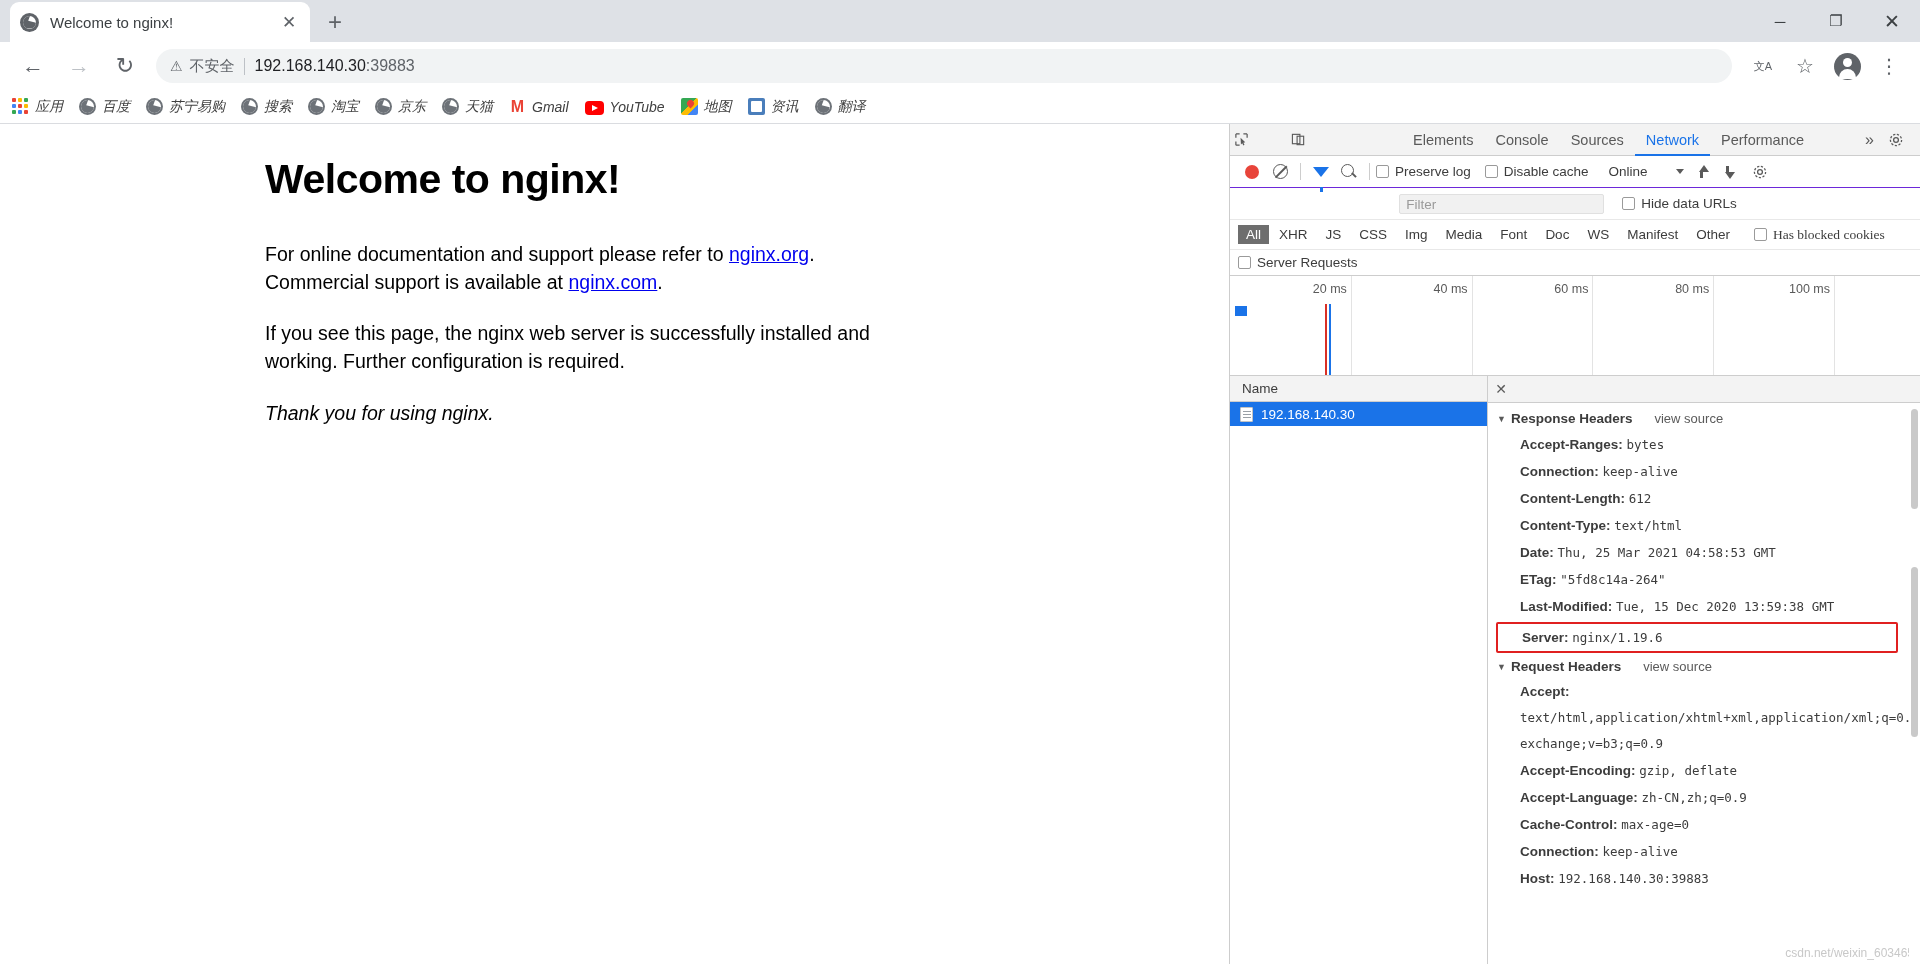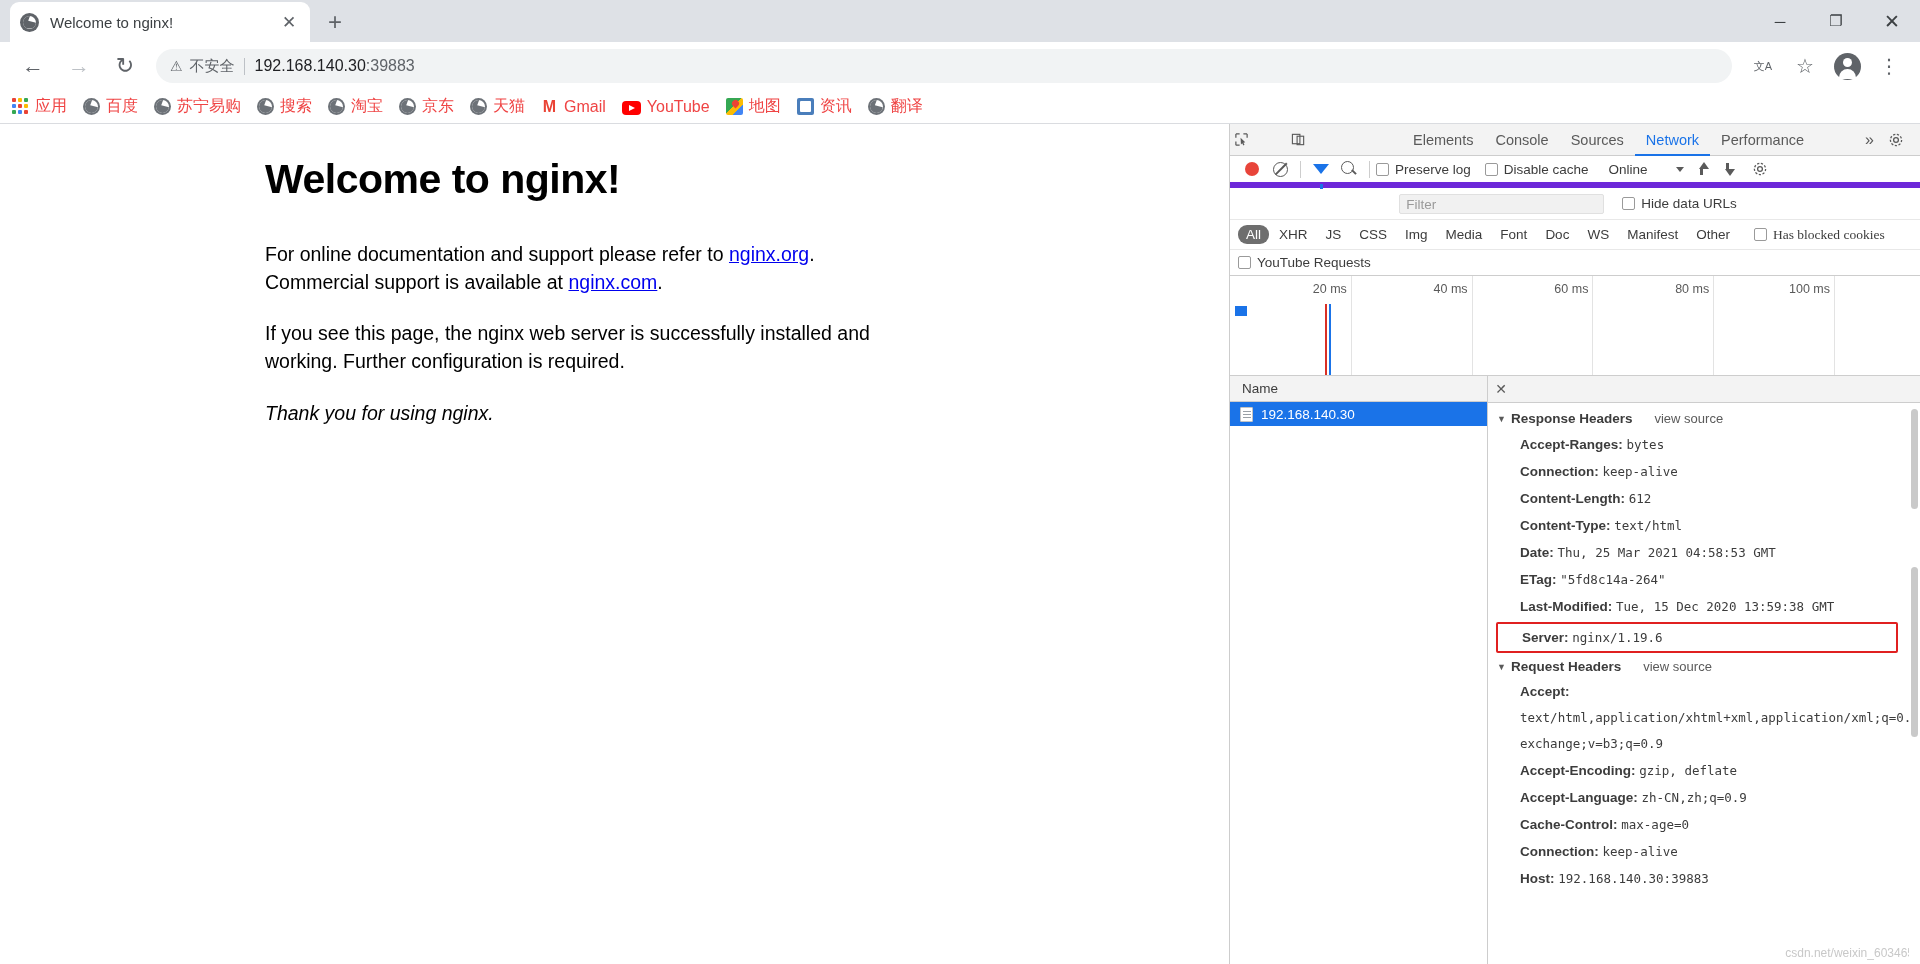--- a/index.html
+++ b/index.html
@@ -107,21 +107,21 @@
     width:17px;height:10px;border-radius:9px 9px 0 0;background:#fff;
   }
 
   
   .bookmarks {
     position:absolute; left:0; top:90px; width:1920px; height:34px;
     background:#fff; display:flex; align-items:center; padding-left:12px;
     border-bottom:1px solid #dadce0;
   }
   .bm { display:flex; align-items:center; margin-right:16px; }
-  .bm-label { font-size:16px; color:#ef4444; white-space:nowrap; }
+  .bm-label { font-size:14px; color:#404040; white-space:nowrap;font-style:italic; }
   .bm-ic { width:17px; height:17px; margin-right:6px; flex:0 0 auto; position:relative; }
   .ic-apps {
     display:grid; grid-template-columns:repeat(3,4px); grid-template-rows:repeat(3,4px);
     gap:2px;
   }
   .ic-apps i { width:4px;height:4px;border-radius:1px; display:block;}
   .ic-globe { border-radius:50%; background:#6d7278; }
   .ic-globe::before{content:"";position:absolute;left:2px;top:2px;width:13px;height:13px;border-radius:50%;background:#fff;}
   .ic-globe::after{content:"";position:absolute;left:2px;top:2px;width:13px;height:13px;border-radius:50%;background:#6d7278;
     clip-path: polygon(0 0, 55% 0, 40% 40%, 100% 55%, 100% 100%, 0 100%);}
@@ -170,21 +170,21 @@
   .dt-sep { width:1px;height:17px;background:#cdcdcd;margin:0 6px; }
   .dt-tab {
     padding:0 11px; height:32px; line-height:32px;
     font-size:14.5px; color:#5a5a5a; white-space:nowrap;
   }
   .dt-tab.active { color:#1a73e8; box-shadow: inset 0 -2px 0 #1a73e8; }
   .dt-tabbar-right { margin-left:auto; display:flex; align-items:center; padding-right:4px;}
   .dt-more { font-size:16px; color:#5a5a5a; padding:0 8px; }
 
   .dt-toolbar {
-    height:32px; border-bottom:6px solid #6d28d9; background:#fff;
+    height:32px; border-bottom:1px solid #6d28d9; background:#fff;
     display:flex; align-items:center; padding-left:8px; flex:0 0 auto;
   }
   .rec-dot { width:14px;height:14px;border-radius:50%;background:#e8443a; }
   .clear-ic {
     width:15px;height:15px;border-radius:50%;border:1.6px solid #5a5a5a;position:relative;
   }
   .clear-ic::after{content:"";position:absolute;left:-1px;top:5.5px;width:16px;height:1.6px;background:#5a5a5a;transform:rotate(-45deg);}
   .funnel { width:0;height:0;border-left:8px solid transparent;border-right:8px solid transparent;border-top:10px solid #1a73e8; position:relative;}
   .funnel::after{content:"";position:absolute;left:-1.5px;top:10px;width:3px;height:5px;background:#1a73e8;}
   .search-ic { position:relative; width:16px;height:16px; }
@@ -213,21 +213,21 @@
   .filter-input {
     width:205px; height:20px; background:#f1f1f1; border:1px solid #e0e0e0;
     border-radius:2px; font-size:13.5px; color:#9a9a9a;
     padding: 0 6px; line-height:20px; margin-right:18px;
   }
   .dt-typebar {
     height:30px; border-bottom:1px solid #e8e8e8; background:#fff;
     display:flex; align-items:center; padding:0 8px; flex:0 0 auto;
   }
   .type-pill {
-    font-size:13.5px; color:#3c3c3c; padding:2px 8px; border-radius:9px;
+    font-size:13.5px; color:#3c3c3c; padding:2px 8px; border-radius:0;
     white-space:nowrap; margin-right:2px;
   }
   .type-pill.active { background:#6e6e6e; color:#fff; }
   .dt-blockedbar {
     height:26px; background:#fff; display:flex; align-items:center;
     padding:0 8px; flex:0 0 auto; border-bottom:1px solid #cdcdcd;
   }
 
   
   .dt-overview {
@@ -509,21 +509,21 @@
         </div>
       <div class="cb-wrap" style="margin-left:14px;font-family:Liberation Serif, serif;">
         <span class="cb"></span>
         <span class="cb-label">Has blocked cookies</span>
       </div>
     </div>
 
     <div class="dt-blockedbar">
       <div class="cb-wrap">
         <span class="cb"></span>
-        <span class="cb-label">YouTube Requests</span>
+        <span class="cb-label">Server Requests</span>
       </div>
     </div>
 
     <div class="dt-overview" id="overview">
         <div class="ov-tick" style="left: 120.804px;"></div>
         <div class="ov-ticklabel" style="left: 120.804px; text-align: center;">20 ms</div>
         <div class="ov-tick" style="left: 241.608px;"></div>
         <div class="ov-ticklabel" style="left: 241.608px;">40 ms</div>
         <div class="ov-tick" style="left: 362.413px;"></div>
         <div class="ov-ticklabel" style="left: 362.413px;">60 ms</div>

